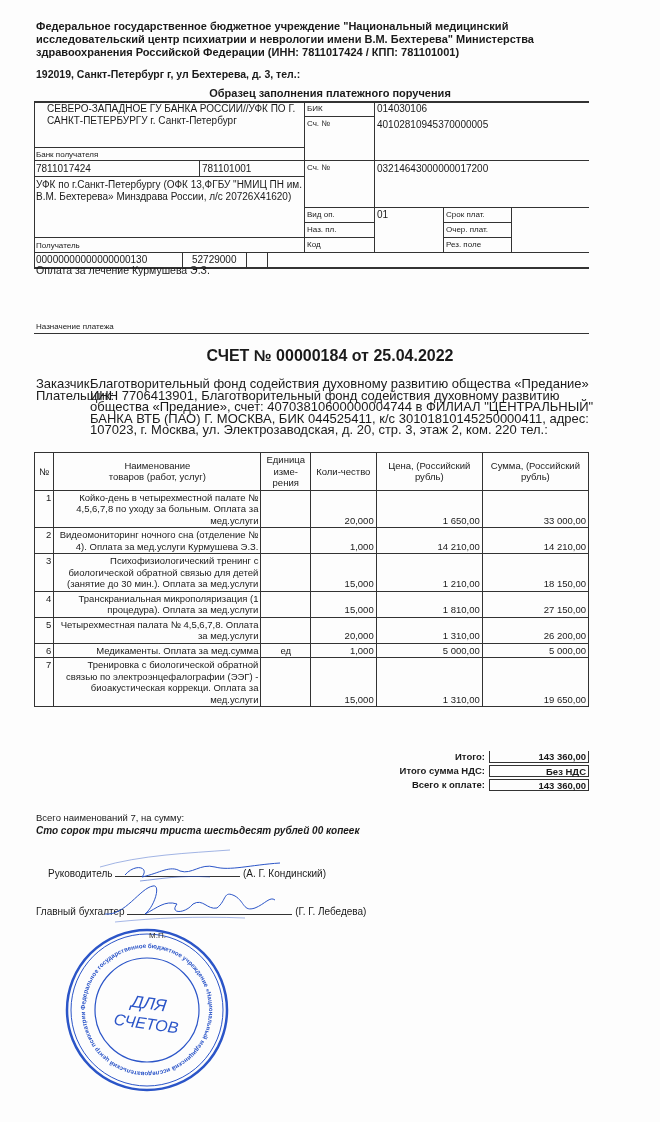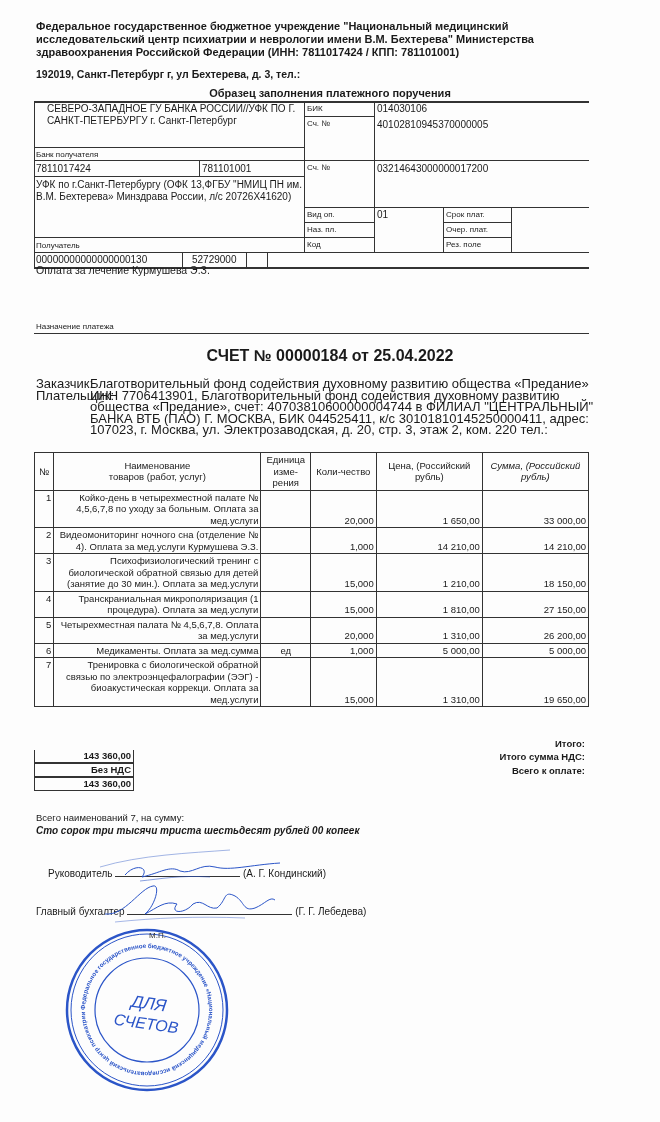--- a/index.html
+++ b/index.html
@@ -32,21 +32,21 @@
   table.items th { font-weight: normal; text-align: center; vertical-align: middle; }
   table.items { border: 1.5px solid #222; }
   .c-no { width: 14px; text-align: right; vertical-align: top !important; }
   .c-name { width: 200px; text-align: right; vertical-align: top !important; }
   .c-unit { width: 44px; text-align: center; }
   .c-qty { width: 60px; text-align: right; }
   .c-price { width: 100px; text-align: right; }
   .c-sum { width: 100px; text-align: right; }
 
   .totals { left: 34px; top: 751px; width: 555px; font-size: 9.5px; }
-  .tot-row { display: flex; justify-content: flex-end; height: 12px; line-height: 12px; flex-direction: column; }
+  .tot-row { display: flex; justify-content: flex-end; height: 12px; line-height: 12px; }
   .tot-label { font-weight: bold; text-align: right; padding-right: 4px; }
   .tot-val { width: 100px; border: 1px solid #333; border-top: none; text-align: right; font-weight: bold; padding-right: 2px; box-sizing: border-box; }
   .tot-row:first-child .tot-val { border-top: none; }
 
   .count-line { left: 36px; top: 812px; font-size: 9.5px; }
   .words { left: 36px; top: 825px; font-size: 10px; font-weight: bold; font-style: italic; }
 
   .sig { font-size: 10px; white-space: nowrap; }
   .sig .line { display: inline-block; border-bottom: 1px solid #333; height: 10px; vertical-align: baseline; }
   .handwrite { position: absolute; }
@@ -131,21 +131,21 @@
 
 <table class="items">
   <thead>
     <tr>
       <th class="c-no" style="vertical-align:middle !important;text-align:center;">№</th>
       <th class="c-name" style="text-align:center;vertical-align:middle !important;white-space:pre-line;">Наименование
 товаров (работ, услуг)</th>
       <th class="c-unit">Единица изме-рения</th>
       <th class="c-qty" style="text-align:center;">Коли-чество</th>
       <th class="c-price" style="text-align:center;">Цена, (Российский рубль)</th>
-      <th class="c-sum" style="text-align:center;font-style:italic;">Сумма, (Российский рубль)</th>
+      <th class="c-sum" style="text-align:center;">Сумма, (Российский рубль)</th>
     </tr>
   </thead>
   <tbody id="rows">
       <tr>
         <td class="c-no">1</td>
         <td class="c-name">Койко-день в четырехместной палате № 4,5,6,7,8 по уходу за больным. Оплата за мед.услуги</td>
         <td class="c-unit"></td>
         <td class="c-qty">20,000</td>
         <td class="c-price">1 650,00</td>
         <td class="c-sum">33 000,00</td>

